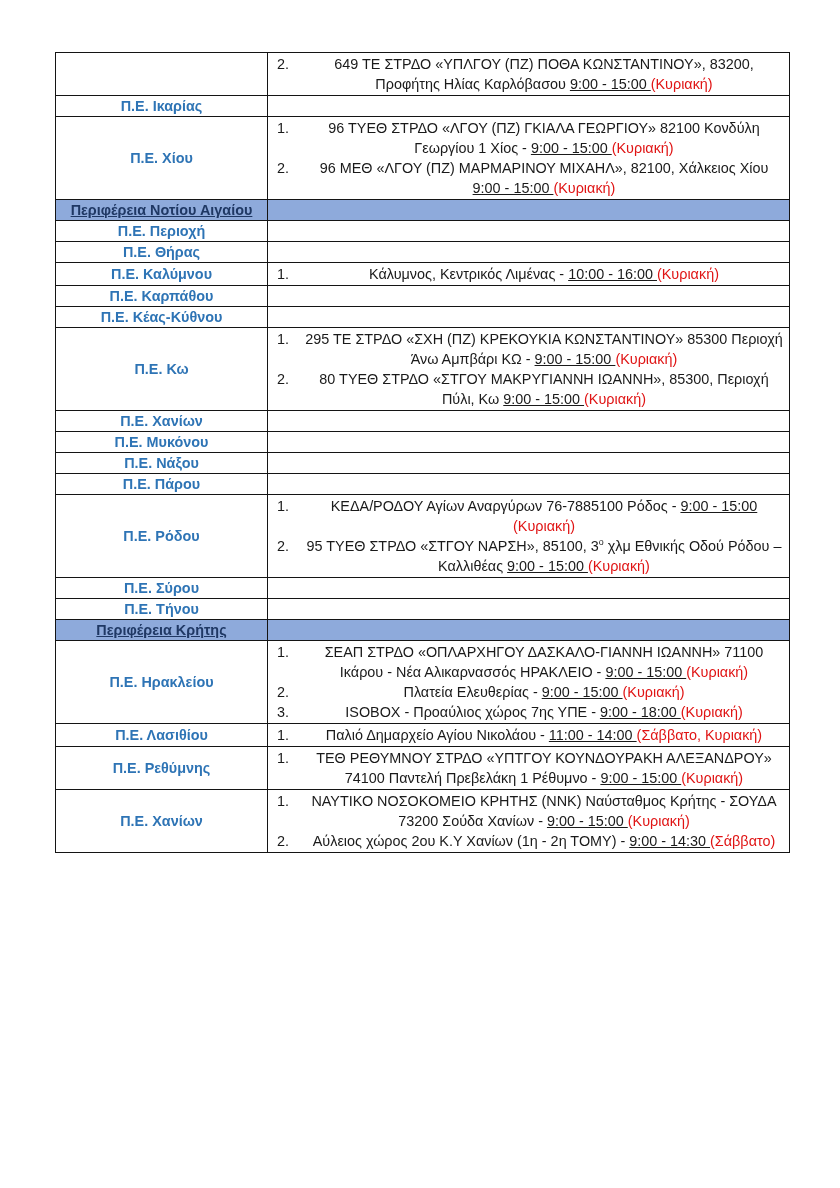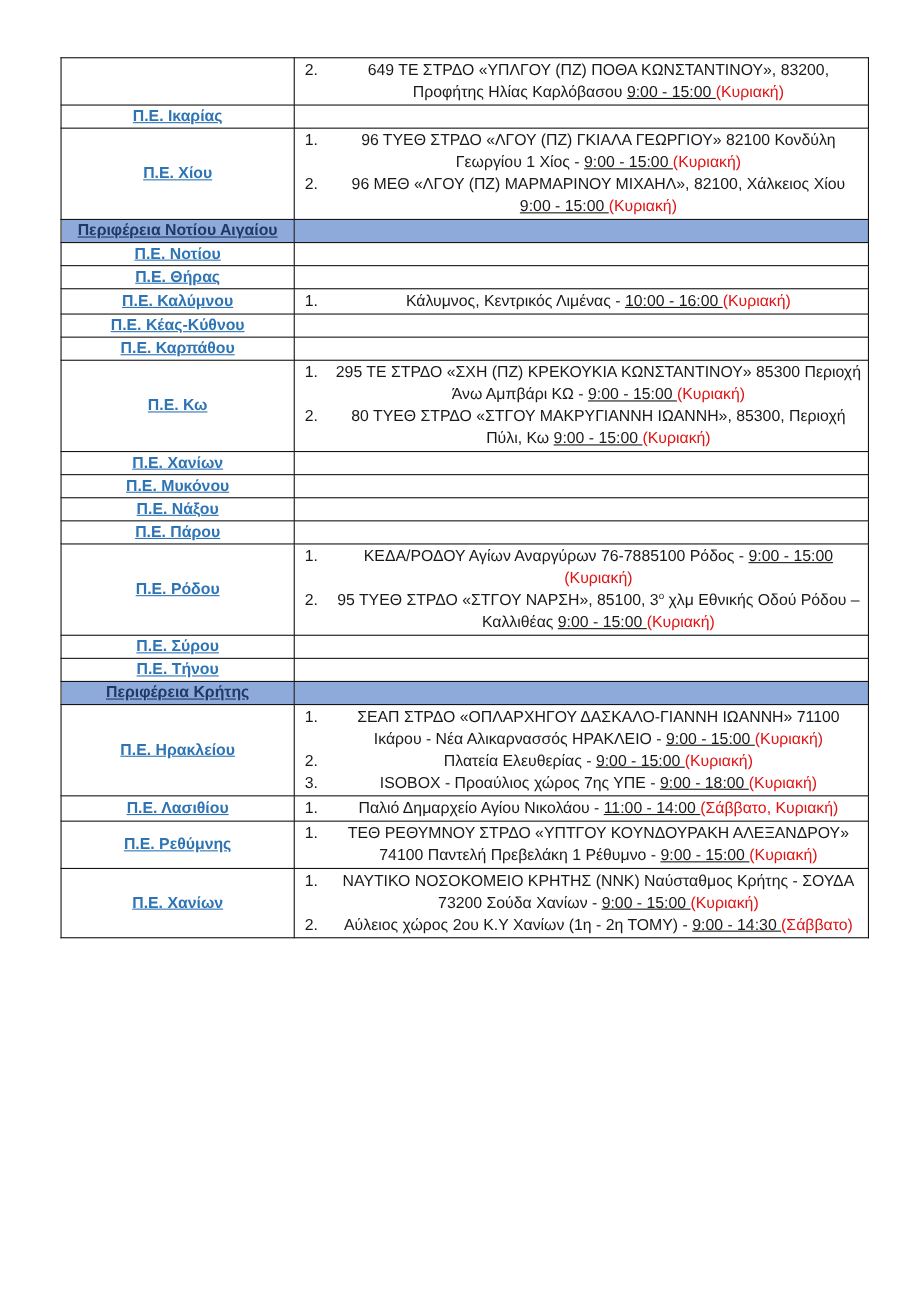--- a/index.html
+++ b/index.html
@@ -30,21 +30,20 @@
     line-height: 20px;
     color: #1a1a1a;
     padding: 0;
     overflow: hidden;
   }
   td.col-left  { width: 211px; text-align: center; height: 20px; }
   td.col-right { }
   .unit-label {
     color: #2E74B5;
     font-weight: bold;
-    text-decoration: underline;
     cursor: pointer;
   }
   tr.region-row td { background: #8EAADB; }
   .region-label {
     color: #1F3864;
     font-weight: bold;
     text-decoration: underline;
   }
   .items { padding: 1px 6px 1px 9px; }
   .item { display: flex; align-items: flex-start; }
@@ -88,44 +87,44 @@
                 <span class="txt"><span>96 ΜΕΘ «ΛΓΟΥ (ΠΖ) ΜΑΡΜΑΡΙΝΟΥ ΜΙΧΑΗΛ», 82100, Χάλκειος Χίου </span><span class="seg-time">9:00 - 15:00 </span><span class="seg-red">(Κυριακή)</span></span>
               </div>
             </div>
           </td>
         </tr>
         <tr class="region-row">
           <td class="col-left"><span class="region-label">Περιφέρεια Νοτίου Αιγαίου</span></td>
           <td class="col-right"></td>
         </tr>
         <tr>
-          <td class="col-left"><span class="unit-label">Π.Ε. Νοτίου</span></td>
+          <td class="col-left"><span class="unit-label">Π.Ε. Περιοχή</span></td>
           <td class="col-right"></td>
         </tr>
         <tr>
           <td class="col-left"><span class="unit-label">Π.Ε. Θήρας</span></td>
           <td class="col-right"></td>
         </tr>
         <tr>
           <td class="col-left"><span class="unit-label">Π.Ε. Καλύμνου</span></td>
           <td class="col-right">
             <div class="items">
               <div class="item">
                 <span class="num">1.</span>
                 <span class="txt"><span>Κάλυμνος, Κεντρικός Λιμένας - </span><span class="seg-time">10:00 - 16:00 </span><span class="seg-red">(Κυριακή)</span></span>
               </div>
             </div>
           </td>
         </tr>
         <tr>
+          <td class="col-left"><span class="unit-label">Π.Ε. Καρπάθου</span></td>
+          <td class="col-right"></td>
+        </tr>
+        <tr>
           <td class="col-left"><span class="unit-label">Π.Ε. Κέας-Κύθνου</span></td>
-          <td class="col-right"></td>
-        </tr>
-        <tr>
-          <td class="col-left"><span class="unit-label">Π.Ε. Καρπάθου</span></td>
           <td class="col-right"></td>
         </tr>
         <tr>
           <td class="col-left"><span class="unit-label">Π.Ε. Κω</span></td>
           <td class="col-right">
             <div class="items">
               <div class="item">
                 <span class="num">1.</span>
                 <span class="txt"><span>295 ΤΕ ΣΤΡΔΟ «ΣΧΗ (ΠΖ) ΚΡΕΚΟΥΚΙΑ ΚΩΝΣΤΑΝΤΙΝΟΥ» 85300 Περιοχή Άνω Αμπβάρι ΚΩ - </span><span class="seg-time">9:00 - 15:00 </span><span class="seg-red">(Κυριακή)</span></span>
               </div>

